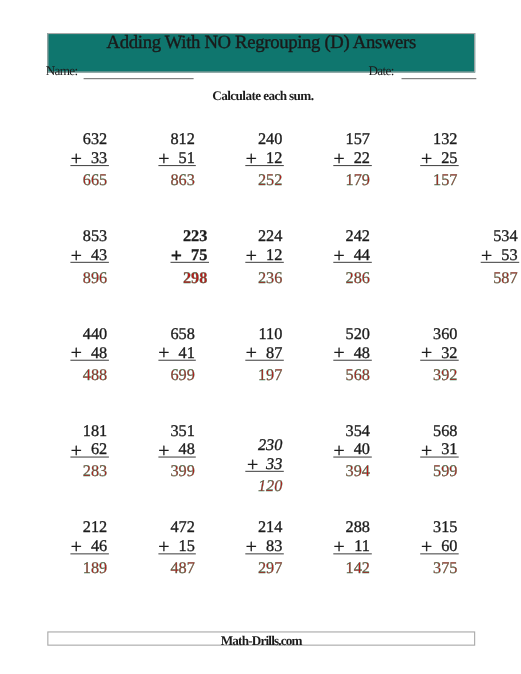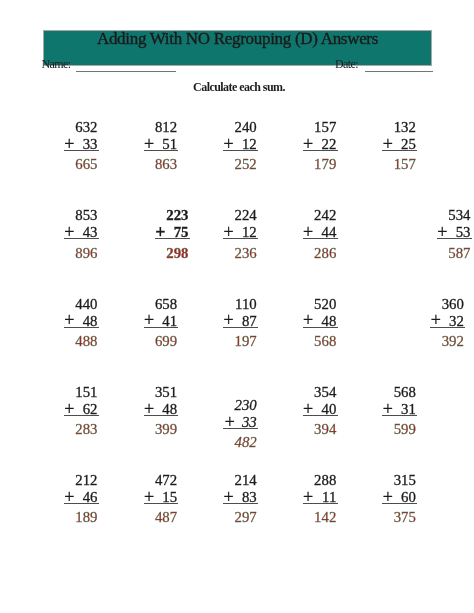--- a/index.html
+++ b/index.html
@@ -176,47 +176,47 @@
         <div class="rule"></div>
         <div class="answer">197</div>
       </div>
       <div class="prob" style="left: 302.8px; top: 296.5px;">
         <div class="addend-top">520</div>
         <span class="op">+</span>
         <div class="addend-bottom">48</div>
         <div class="rule"></div>
         <div class="answer">568</div>
       </div>
-      <div class="prob" style="left: 382.4px; top: 296.5px; margin-left: 48px;">
+      <div class="prob" style="left: 382.4px; top: 296.5px;">
         <div class="addend-top">360</div>
         <span class="op">+</span>
         <div class="addend-bottom">32</div>
         <div class="rule"></div>
         <div class="answer">392</div>
       </div>
       <div class="prob" style="left: 64px; top: 384.8px;">
-        <div class="addend-top">151</div>
+        <div class="addend-top">181</div>
         <span class="op">+</span>
         <div class="addend-bottom">62</div>
         <div class="rule"></div>
         <div class="answer">283</div>
       </div>
       <div class="prob" style="left: 143.6px; top: 384.8px;">
         <div class="addend-top">351</div>
         <span class="op">+</span>
         <div class="addend-bottom">48</div>
         <div class="rule"></div>
         <div class="answer">399</div>
       </div>
       <div class="prob" style="left: 223.2px; top: 398px; font-style: italic;">
         <div class="addend-top">230</div>
         <span class="op">+</span>
         <div class="addend-bottom">33</div>
         <div class="rule"></div>
-        <div class="answer">482</div>
+        <div class="answer">120</div>
       </div>
       <div class="prob" style="left: 302.8px; top: 384.8px;">
         <div class="addend-top">354</div>
         <span class="op">+</span>
         <div class="addend-bottom">40</div>
         <div class="rule"></div>
         <div class="answer">394</div>
       </div>
       <div class="prob" style="left: 382.4px; top: 384.8px;">
         <div class="addend-top">568</div>
@@ -255,13 +255,16 @@
       </div>
       <div class="prob" style="left: 382.4px; top: 473.1px;">
         <div class="addend-top">315</div>
         <span class="op">+</span>
         <div class="addend-bottom">60</div>
         <div class="rule"></div>
         <div class="answer">375</div>
       </div>
     </div>
 
+  <div class="footer-box">
+    <div class="footer-text">Math-Drills.com</div>
+  </div>
 </div>
 
 </body></html>

